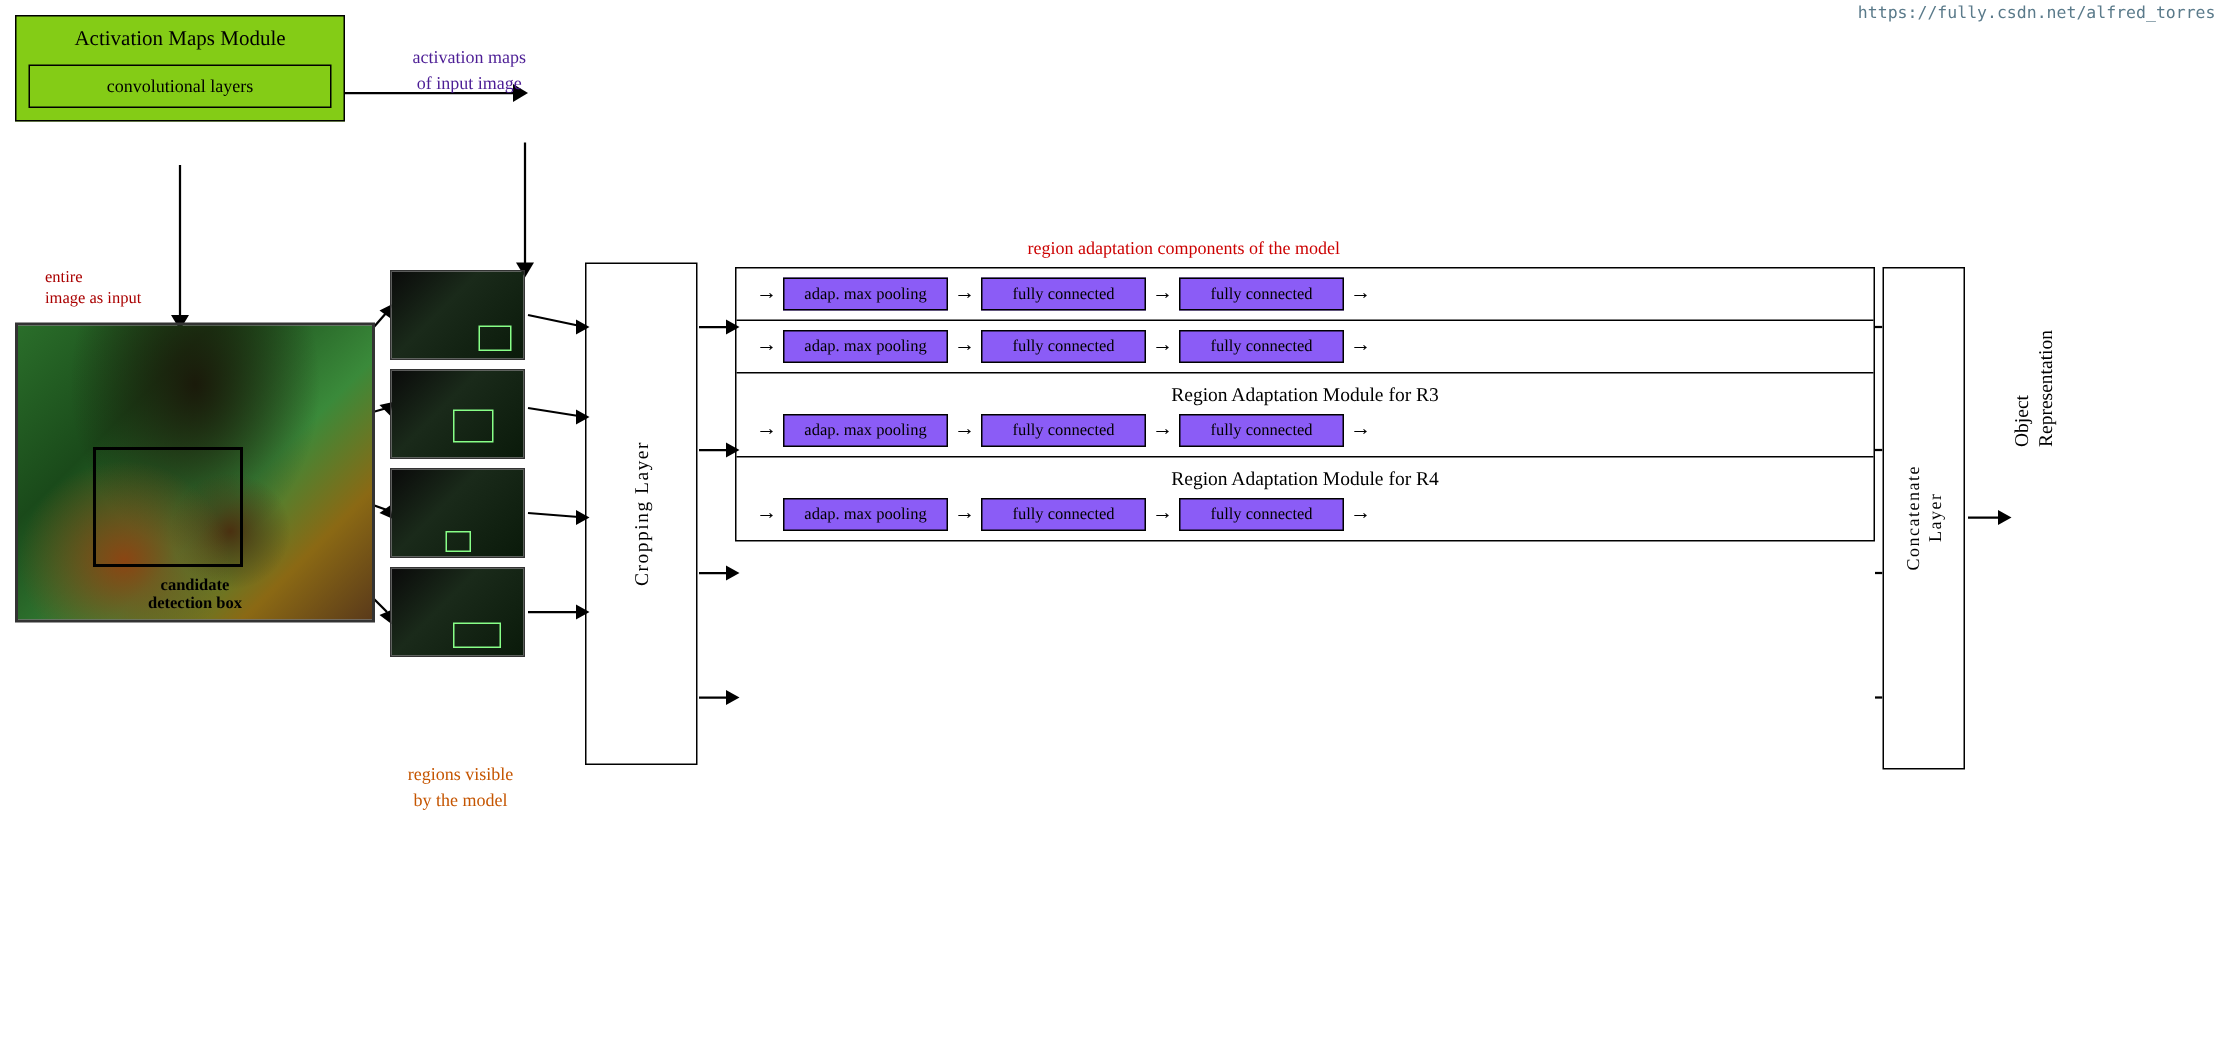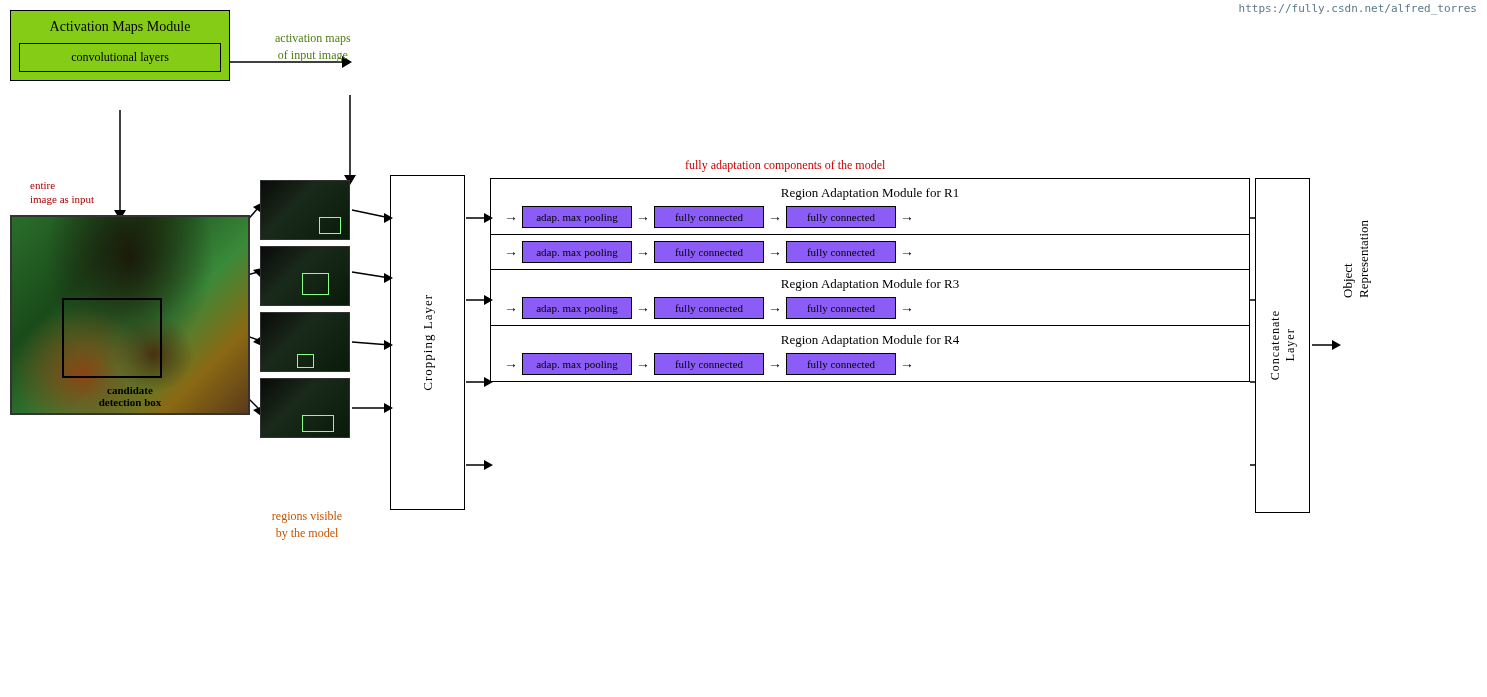--- a/index.html
+++ b/index.html
@@ -171,21 +171,21 @@
       transform: rotate(180deg);
       letter-spacing: 1px;
     }
 
     
     .activation-maps-label {
       position: absolute;
       left: 275px;
       top: 30px;
       font-size: 12px;
-      color: #4d7c0f;
+      color: #4c1d95;
       text-align: center;
       line-height: 1.4;
     }
 
     
     .region-adapt-label {
       position: absolute;
       left: 685px;
       top: 158px;
       font-size: 12px;
@@ -381,26 +381,25 @@
   </div>
 
   <div class="regions-label">
     regions visible<br>by the model
   </div>
 
   <div class="cropping-layer">
     <div class="cropping-layer-text">Cropping Layer</div>
   </div>
 
-  <div class="region-adapt-label">fully adaptation components of the model</div>
+  <div class="region-adapt-label">region adaptation components of the model</div>
 
   <div class="region-modules">
 
     <div class="ram-box">
-      <div class="ram-title">Region Adaptation Module for R1</div>
       <div class="ram-row">
         <span class="ram-arrow">→</span>
         <div class="ram-component">adap. max pooling</div>
         <span class="ram-arrow">→</span>
         <div class="ram-component">fully connected</div>
         <span class="ram-arrow">→</span>
         <div class="ram-component">fully connected</div>
         <span class="ram-arrow">→</span>
       </div>
     </div>

